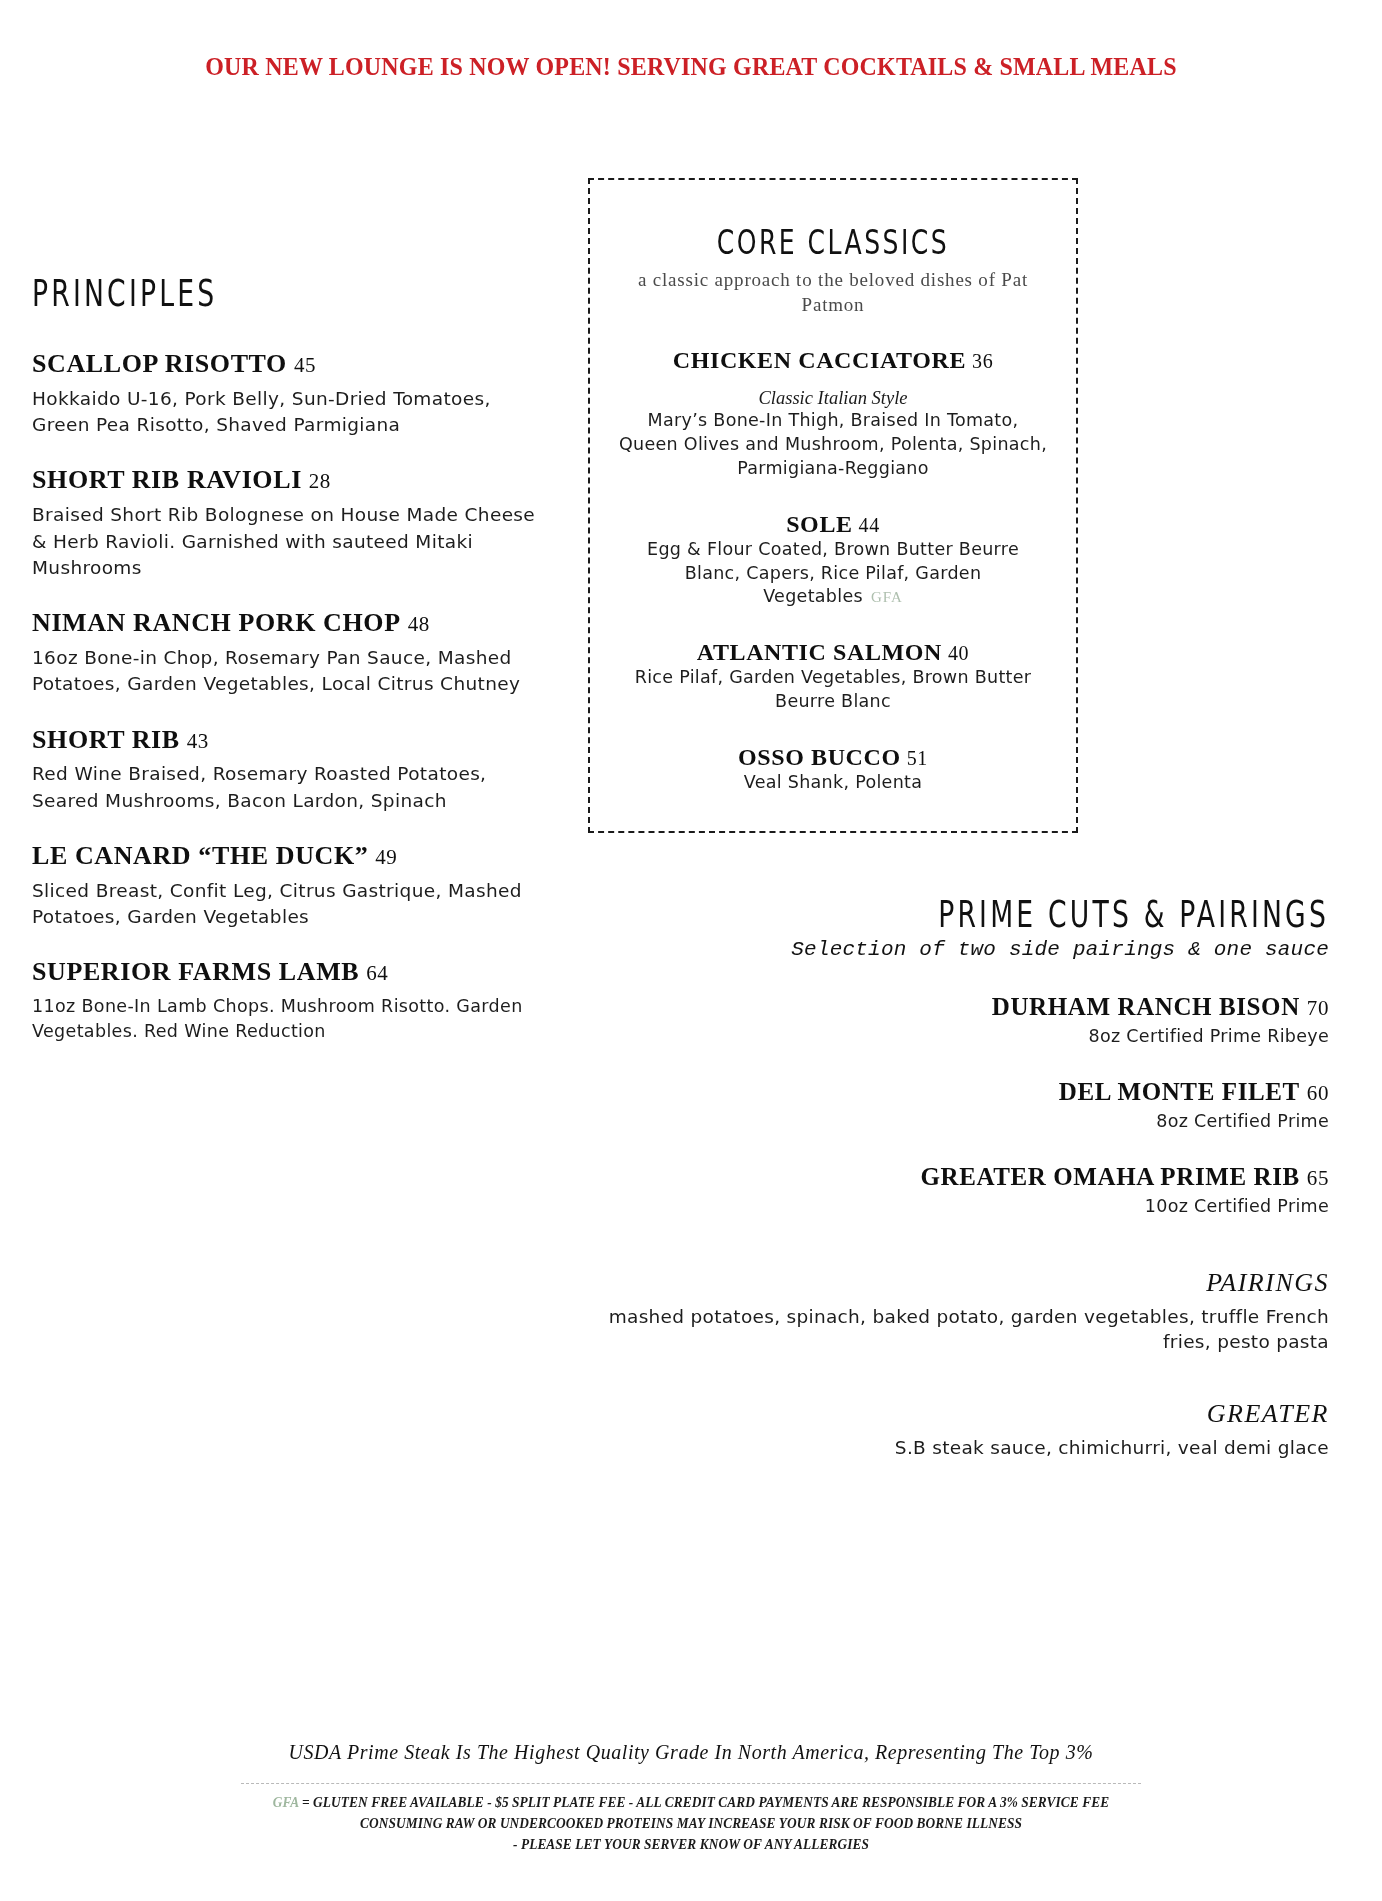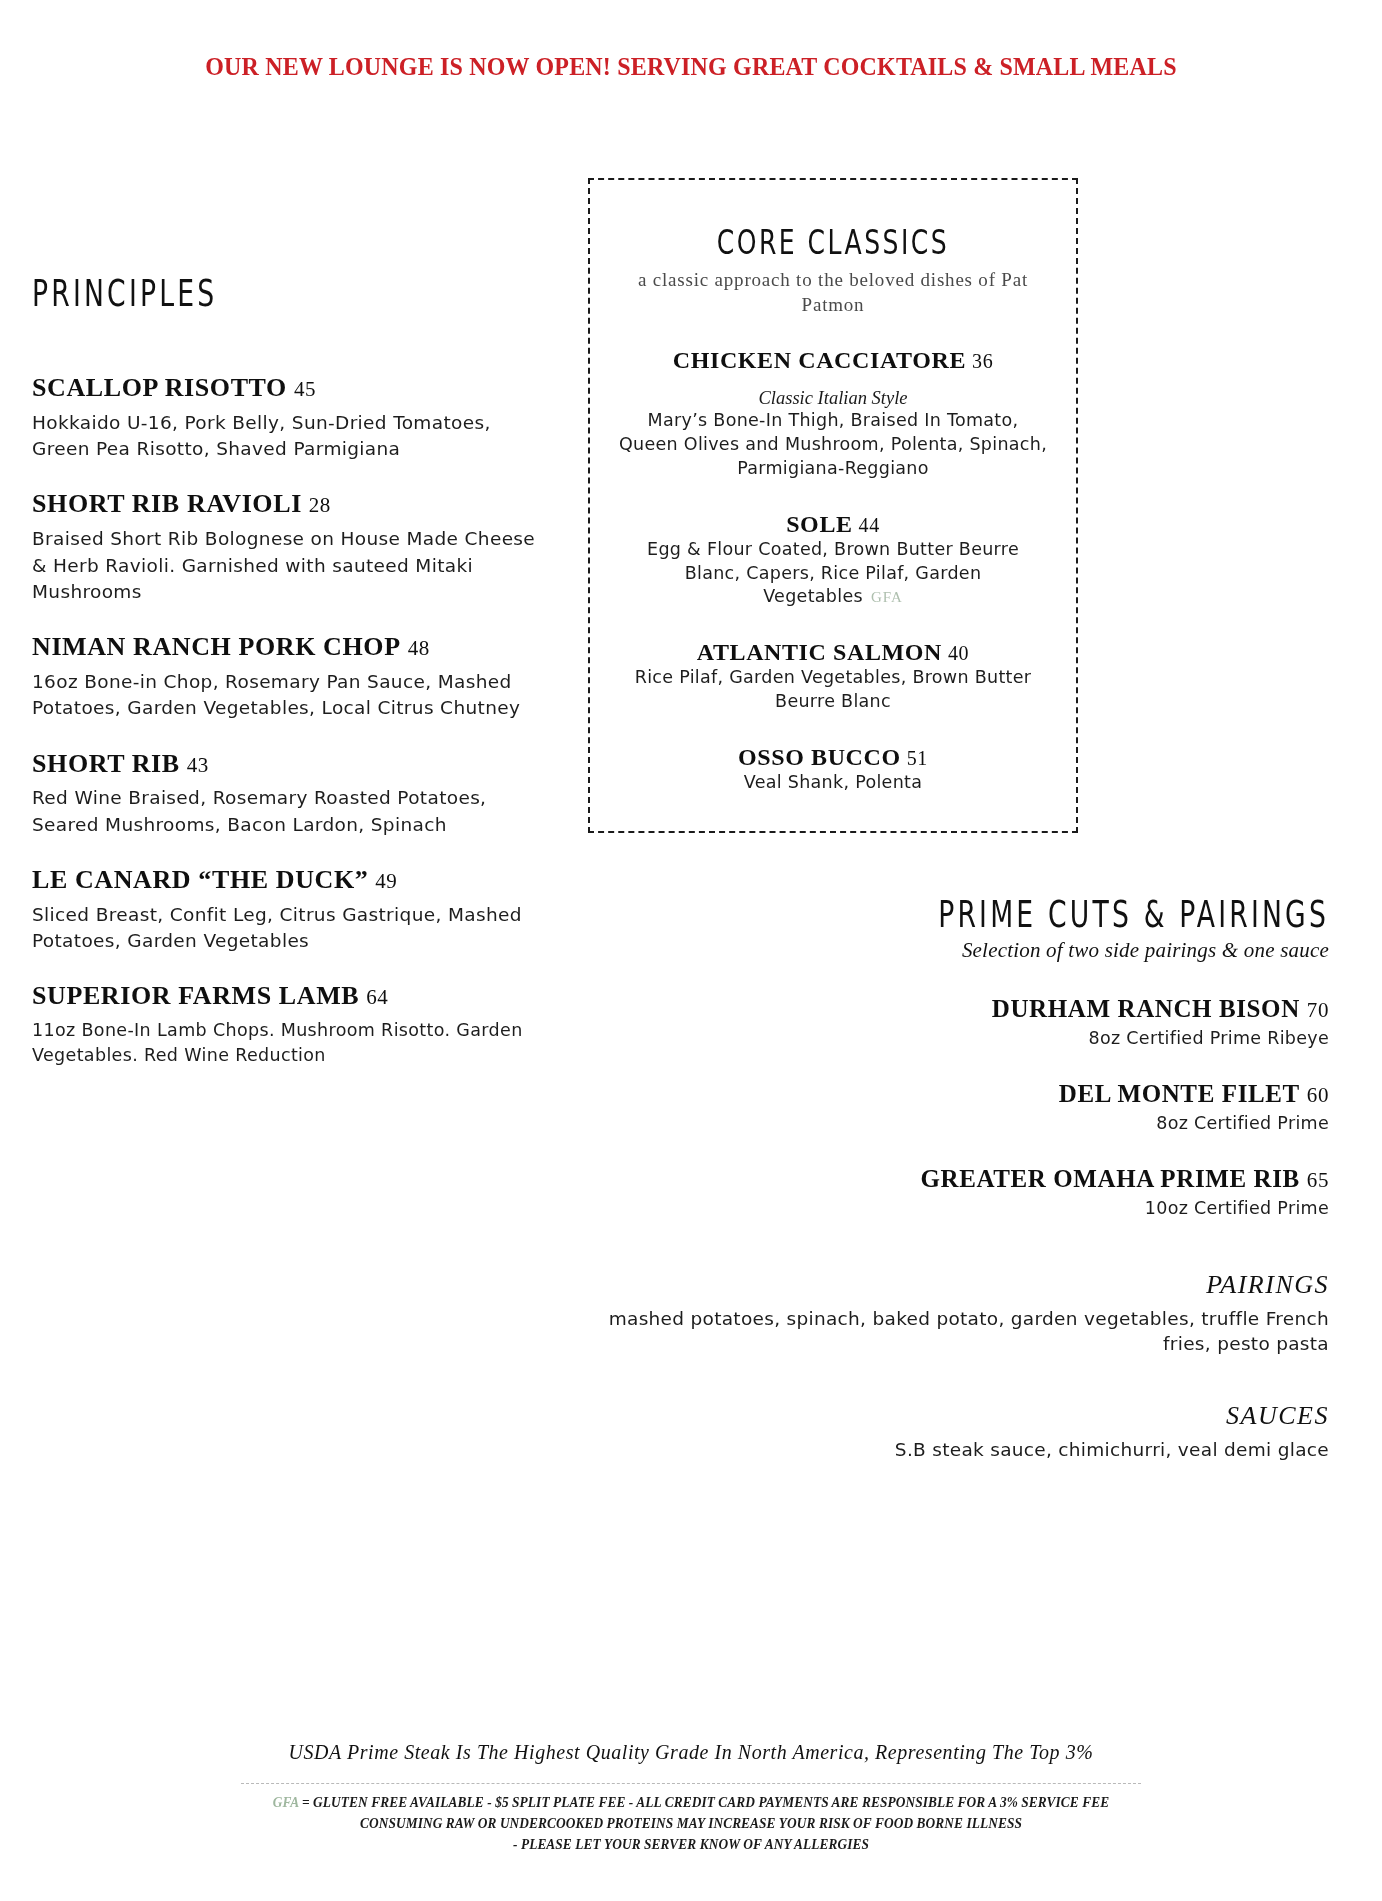--- a/index.html
+++ b/index.html
@@ -65,21 +65,20 @@
   
   .dish { margin-bottom: 27px; }
   .dish-head {
     font-family: "Liberation Serif", serif;
     font-weight: bold;
     font-size: 26px;
     letter-spacing: 0.6px;
     color: #0f0f0f;
     margin-bottom: 7px;
     line-height: 1.15;
-    margin-top: 24px;
   }
   .dish-head .price {
     font-weight: normal;
     font-size: 21px;
     letter-spacing: 0.5px;
     padding-left: 7px;
   }
   .dish-desc {
     font-family: "DejaVu Sans", sans-serif;
     font-size: 18.5px;
@@ -149,21 +148,21 @@
     color: #1d1d1d;
   }
 
   
   .prime-wrap {
     margin-top: 60px;
     text-align: right;
     padding-right: 4px;
   }
   .prime-sub {
-    font-family: Liberation Serif, serif;
+    font-family: Liberation Mono, monospace;
     font-style: italic;
     font-size: 21px;
     letter-spacing: 0.2px;
     color: #111;
     margin-top: 2px;
   }
   .cut { margin-top: 32px; }
   .cut-head {
     font-family: "Liberation Serif", serif;
     font-weight: bold;
@@ -315,21 +314,21 @@
         </div>
       </div>
   </div>
 
   <div class="pair-block">
     <div class="pair-title">PAIRINGS</div>
     <div class="pair-body">mashed potatoes, spinach, baked potato, garden vegetables, truffle French fries, pesto pasta</div>
   </div>
 
   <div class="pair-block" style="margin-top:44px">
-    <div class="pair-title">SAUCES</div>
+    <div class="pair-title">GREATER</div>
     <div class="pair-body">S.B steak sauce, chimichurri, veal demi glace</div>
   </div>
 
 </div>
 
 <div class="footer">
   <div class="usda">USDA Prime Steak Is The Highest Quality Grade In North America, Representing The Top 3%</div>
   <div class="rule"></div>
   <div class="fine">
     <div><span class="gfa-lbl">GFA</span><span> = GLUTEN FREE AVAILABLE - $5 SPLIT PLATE FEE - ALL CREDIT CARD PAYMENTS ARE RESPONSIBLE FOR A 3% SERVICE FEE</span></div>

